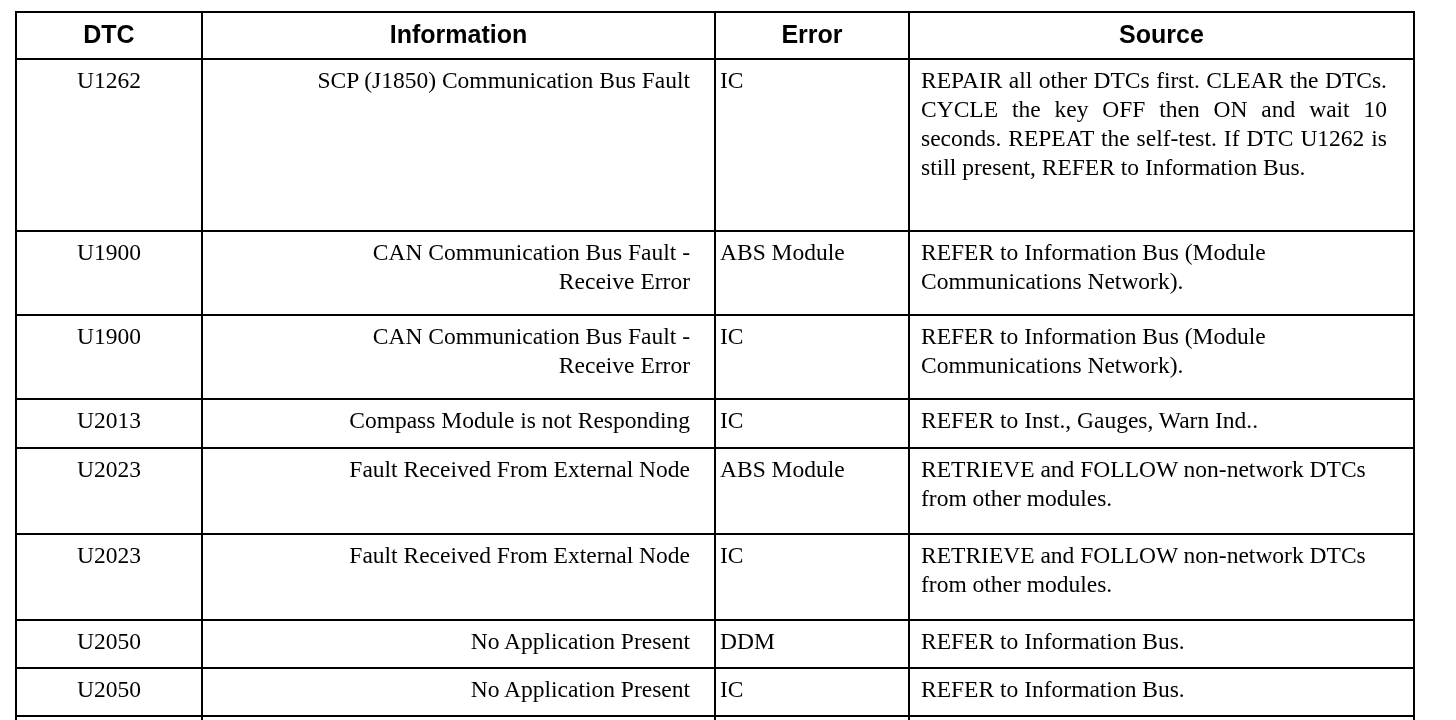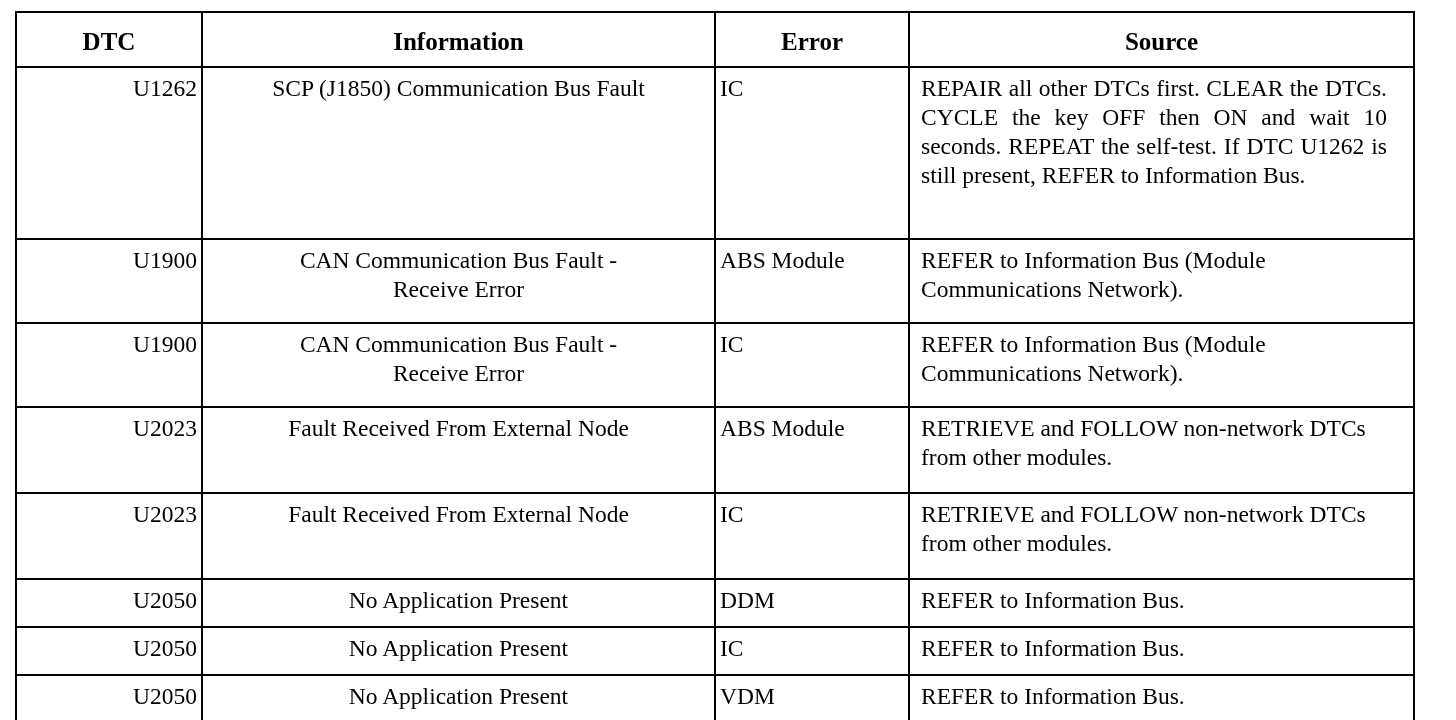--- a/index.html
+++ b/index.html
@@ -36,51 +36,51 @@
 
   table.dtc-table td,
   table.dtc-table th {
     border: 2px solid #000000;
     vertical-align: top;
     background: #ffffff;
   }
 
   
   thead th {
-    font-family: Liberation Serif, serif;
+    font-family: Liberation Sans, sans-serif;
     font-weight: bold;
     font-size: 25px;
     line-height: 28px;
     text-align: center;
-    padding: 15px 4px 8px 4px;
+    padding: 7px 4px 8px 4px;
     height: 30px;
     vertical-align: middle;
     letter-spacing: 0px;
   }
 
   
   col.c-dtc    { width: 186px; }
   col.c-desc   { width: 513px; }
   col.c-source { width: 194px; }
   col.c-action { width: 505px; }
 
   
   tbody td {
     font-family: "Liberation Serif", serif;
     font-size: 23.5px;
     line-height: 29px;
   }
 
   td.cell-dtc {
+    text-align: center;
+    padding: 6px 4px 4px 4px;
+  }
+  td.cell-desc {
     text-align: right;
-    padding: 6px 4px 4px 4px;
-  }
-  td.cell-desc {
-    text-align: center;
-    padding: 6px 11px 4px 11px;
+    padding: 6px 24px 4px 11px;
   }
   td.cell-source {
     text-align: left;
     padding: 6px 4px 4px 4px;
   }
   td.cell-action {
     text-align: left;
     padding: 6px 26px 4px 11px;
   }
 
@@ -143,20 +143,26 @@
       </tr>
 
       <tr class="r2">
         <td class="cell-dtc">U1900</td>
         <td class="cell-desc nowrap-block">CAN Communication Bus Fault -
 Receive Error</td>
         <td class="cell-source">IC</td>
         <td class="cell-action">REFER to Information Bus (Module Communications Network).</td>
       </tr>
 
+      <tr class="r3">
+        <td class="cell-dtc">U2013</td>
+        <td class="cell-desc">Compass Module is not Responding</td>
+        <td class="cell-source">IC</td>
+        <td class="cell-action">REFER to Inst., Gauges, Warn Ind..</td>
+      </tr>
 
       <tr class="r4">
         <td class="cell-dtc">U2023</td>
         <td class="cell-desc">Fault Received From External Node</td>
         <td class="cell-source">ABS Module</td>
         <td class="cell-action">RETRIEVE and FOLLOW non-network DTCs from other modules.</td>
       </tr>
 
       <tr class="r5">
         <td class="cell-dtc">U2023</td>

